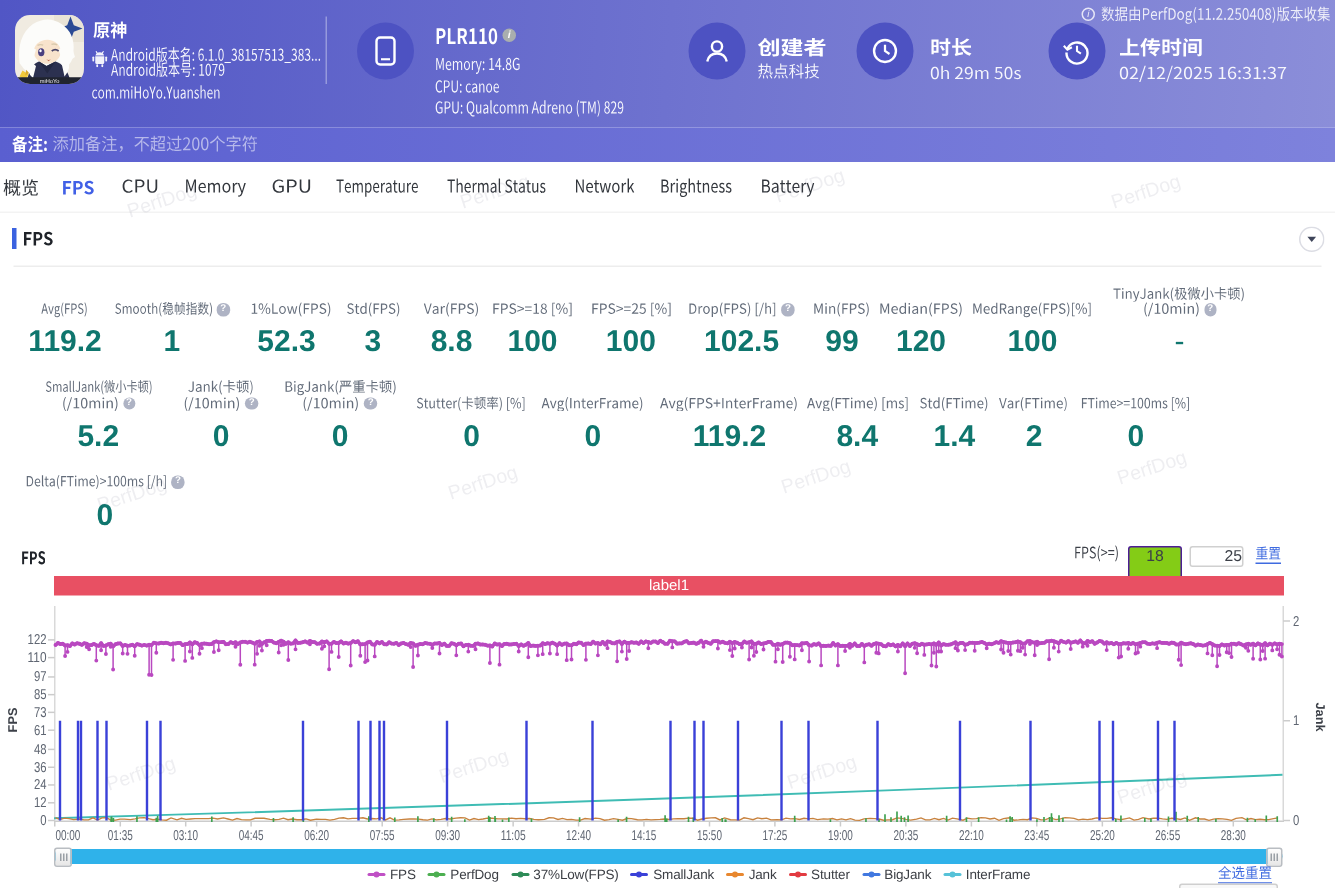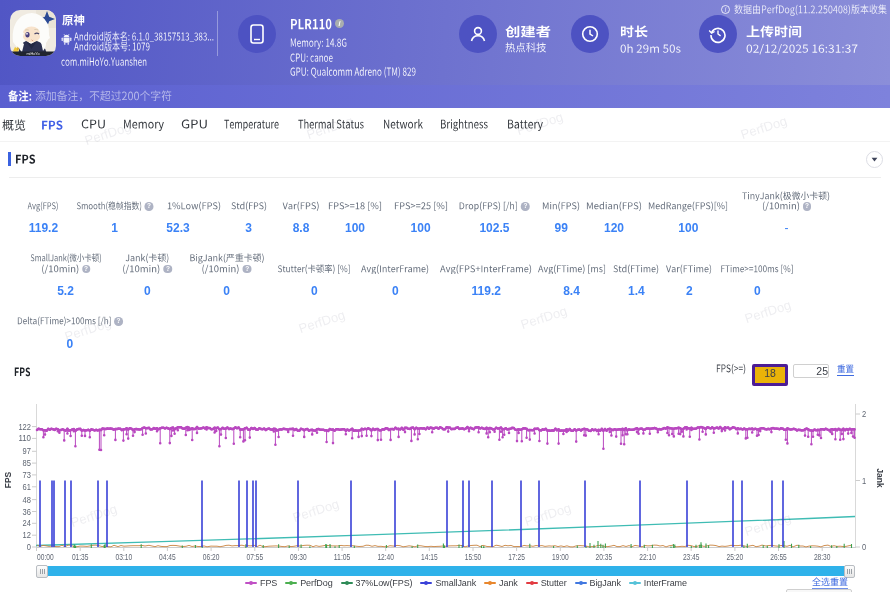--- a/index.html
+++ b/index.html
@@ -3,21 +3,21 @@
 *{margin:0;padding:0;box-sizing:border-box}
 body{font-family:"Liberation Sans",sans-serif;background:#fff}
 #app{position:relative;width:890px;height:592px;overflow:hidden;background:#fff}
 .abs{position:absolute}
 .hdr{position:absolute;left:0;top:0;width:890px;height:85px;background:linear-gradient(94deg,#5156c5,#8b8ed9)}
 .note{position:absolute;left:0;top:85px;width:890px;height:23px;background:linear-gradient(90deg,#5a5fd0,#7e82dc)}
 .circ{position:absolute;width:38px;height:38px;border-radius:50%;background:#4d52c2}
 .m{position:absolute;transform:translateX(-50%);white-space:nowrap}
 .mlf{display:flex;align-items:center;justify-content:center;gap:3px;height:10.5px}
 .mvw{position:absolute;transform:translateX(-50%);white-space:nowrap}
-.mv{display:block;font-size:12px;font-weight:bold;color:#3b82f6;line-height:14px;height:14px}
+.mv{display:block;font-size:20px;font-weight:bold;color:#0f766e;line-height:14px;height:14px}
 .q{display:inline-block;width:8.5px;height:8.5px;border-radius:50%;background:#aeb3c4;color:#fff;font-size:6.5px;font-weight:bold;line-height:8.5px;text-align:center;flex:none}
 .wm{position:absolute;color:rgba(65,65,105,.09);font-size:13px;transform:rotate(-18deg);white-space:nowrap}
 .lgi{display:flex;align-items:center;gap:3px}
 .lgm{width:12px;height:1.5px;border-radius:1px;position:relative}
 .lgm i{position:absolute;left:4px;top:-1.25px;width:4px;height:4px;border-radius:50%;background:inherit;display:block}
 .lgt{font-size:9px;letter-spacing:-.1px;color:#3c3f45}
 </style></head><body>
 <div id="app">
 <div class="hdr"></div>
     <div class="note"></div>
@@ -198,21 +198,21 @@
     <div class="mvw" style="left:114.6px;top:220.5px">
       <span class="mv" style="">1</span>
     </div>
 <div class="m" style="left:193.8px;top:201px">
       <div class="mlf">
         <svg style="display:block" width="54.0" height="10.5" viewBox="0 0 54.0 10.5">
           <path d="M0.8 8.2H4.6V7.5H3.2V1.4H2.5C2.2 1.6 1.7 1.7 1.1 1.9V2.4H2.3V7.5H0.8Z M7.1 5.5C8.0 5.5 8.6 4.8 8.6 3.4C8.6 2.0 8.0 1.2 7.1 1.2C6.1 1.2 5.5 2.0 5.5 3.4C5.5 4.8 6.1 5.5 7.1 5.5ZM7.1 5.0C6.5 5.0 6.2 4.5 6.2 3.4C6.2 2.3 6.5 1.8 7.1 1.8C7.6 1.8 8.0 2.3 8.0 3.4C8.0 4.5 7.6 5.0 7.1 5.0ZM7.3 8.3H7.8L11.6 1.2H11.0ZM11.8 8.3C12.8 8.3 13.4 7.5 13.4 6.1C13.4 4.8 12.8 4.0 11.8 4.0C10.9 4.0 10.3 4.8 10.3 6.1C10.3 7.5 10.9 8.3 11.8 8.3ZM11.8 7.8C11.3 7.8 10.9 7.2 10.9 6.1C10.9 5.1 11.3 4.5 11.8 4.5C12.4 4.5 12.7 5.1 12.7 6.1C12.7 7.2 12.4 7.8 11.8 7.8Z M14.7 8.2H18.5V7.4H15.5V1.4H14.7Z M21.6 8.3C22.8 8.3 23.9 7.3 23.9 5.7C23.9 4.0 22.8 3.0 21.6 3.0C20.4 3.0 19.3 4.0 19.3 5.7C19.3 7.3 20.4 8.3 21.6 8.3ZM21.6 7.6C20.7 7.6 20.1 6.8 20.1 5.7C20.1 4.5 20.7 3.7 21.6 3.7C22.5 3.7 23.1 4.5 23.1 5.7C23.1 6.8 22.5 7.6 21.6 7.6Z M26.1 8.2H27.1L27.8 5.5C27.9 5.0 28.0 4.5 28.1 4.0H28.2C28.3 4.5 28.4 5.0 28.5 5.5L29.2 8.2H30.3L31.6 3.1H30.8L30.1 6.1C30.0 6.5 29.9 7.0 29.8 7.5H29.7C29.6 7.0 29.5 6.5 29.4 6.1L28.6 3.1H27.8L27.0 6.1C26.8 6.5 26.7 7.0 26.6 7.5H26.6C26.5 7.0 26.4 6.5 26.3 6.1L25.5 3.1H24.7Z M34.1 10.0 34.6 9.8C33.8 8.5 33.4 6.9 33.4 5.3C33.4 3.7 33.8 2.1 34.6 0.8L34.1 0.6C33.2 2.0 32.7 3.5 32.7 5.3C32.7 7.1 33.2 8.6 34.1 10.0Z M36.0 8.2H36.8V5.1H39.4V4.4H36.8V2.1H39.9V1.4H36.0Z M41.1 8.2H41.9V5.5H43.1C44.6 5.5 45.6 4.8 45.6 3.4C45.6 1.9 44.6 1.4 43.0 1.4H41.1ZM41.9 4.8V2.1H42.9C44.1 2.1 44.7 2.4 44.7 3.4C44.7 4.3 44.2 4.8 43.0 4.8Z M48.9 8.3C50.3 8.3 51.2 7.4 51.2 6.4C51.2 5.4 50.6 4.9 49.8 4.5L48.8 4.1C48.3 3.9 47.7 3.7 47.7 3.0C47.7 2.4 48.2 2.0 48.9 2.0C49.6 2.0 50.1 2.2 50.5 2.6L50.9 2.1C50.5 1.6 49.8 1.2 48.9 1.2C47.7 1.2 46.8 2.0 46.8 3.1C46.8 4.0 47.6 4.5 48.2 4.8L49.2 5.2C49.8 5.5 50.3 5.7 50.3 6.4C50.3 7.1 49.8 7.6 48.9 7.6C48.2 7.6 47.5 7.2 47.0 6.7L46.5 7.3C47.1 7.9 47.9 8.3 48.9 8.3Z M52.5 10.0C53.4 8.6 53.9 7.1 53.9 5.3C53.9 3.5 53.4 2.0 52.5 0.6L52.0 0.8C52.8 2.1 53.2 3.7 53.2 5.3C53.2 6.9 52.8 8.5 52.0 9.8Z" fill="#636c7a" transform="scale(0.9868 1)"></path>
         </svg>
       </div>
     </div>
-    <div class="mvw" style="left:178px;top:220.5px">
+    <div class="mvw" style="left:191px;top:220.5px">
       <span class="mv" style="">52.3</span>
     </div>
 <div class="m" style="left:248.6px;top:201px">
       <div class="mlf">
         <svg style="display:block" width="36.0" height="10.5" viewBox="0 0 36.0 10.5">
           <path d="M2.8 8.3C4.3 8.3 5.1 7.4 5.1 6.4C5.1 5.4 4.5 4.9 3.7 4.5L2.8 4.1C2.2 3.9 1.6 3.7 1.6 3.0C1.6 2.4 2.1 2.0 2.9 2.0C3.5 2.0 4.0 2.2 4.5 2.6L4.9 2.1C4.4 1.6 3.7 1.2 2.9 1.2C1.7 1.2 0.8 2.0 0.8 3.1C0.8 4.0 1.5 4.5 2.1 4.8L3.1 5.2C3.8 5.5 4.3 5.7 4.3 6.4C4.3 7.1 3.7 7.6 2.8 7.6C2.1 7.6 1.4 7.2 1.0 6.7L0.4 7.3C1.0 7.9 1.9 8.3 2.8 8.3Z M8.0 8.3C8.3 8.3 8.6 8.2 8.9 8.1L8.8 7.5C8.6 7.6 8.4 7.6 8.2 7.6C7.6 7.6 7.4 7.3 7.4 6.6V3.8H8.8V3.1H7.4V1.7H6.7L6.6 3.1L5.8 3.2V3.8H6.5V6.6C6.5 7.6 6.9 8.3 8.0 8.3Z M11.6 8.3C12.2 8.3 12.8 8.0 13.2 7.6H13.2L13.3 8.2H14.0V0.8H13.1V2.7L13.2 3.6C12.7 3.2 12.3 3.0 11.7 3.0C10.6 3.0 9.5 4.0 9.5 5.7C9.5 7.3 10.4 8.3 11.6 8.3ZM11.8 7.6C10.9 7.6 10.4 6.9 10.4 5.7C10.4 4.5 11.1 3.7 11.9 3.7C12.3 3.7 12.7 3.9 13.1 4.3V6.9C12.7 7.4 12.3 7.6 11.8 7.6Z M17.0 10.0 17.6 9.8C16.8 8.5 16.4 6.9 16.4 5.3C16.4 3.7 16.8 2.1 17.6 0.8L17.0 0.6C16.2 2.0 15.7 3.5 15.7 5.3C15.7 7.1 16.2 8.6 17.0 10.0Z M18.9 8.2H19.8V5.1H22.4V4.4H19.8V2.1H22.8V1.4H18.9Z M24.0 8.2H24.9V5.5H26.0C27.5 5.5 28.5 4.8 28.5 3.4C28.5 1.9 27.5 1.4 26.0 1.4H24.0ZM24.9 4.8V2.1H25.9C27.1 2.1 27.7 2.4 27.7 3.4C27.7 4.3 27.1 4.8 25.9 4.8Z M31.8 8.3C33.2 8.3 34.1 7.4 34.1 6.4C34.1 5.4 33.5 4.9 32.7 4.5L31.8 4.1C31.2 3.9 30.6 3.7 30.6 3.0C30.6 2.4 31.1 2.0 31.9 2.0C32.5 2.0 33.0 2.2 33.4 2.6L33.9 2.1C33.4 1.6 32.7 1.2 31.9 1.2C30.7 1.2 29.7 2.0 29.7 3.1C29.7 4.0 30.5 4.5 31.1 4.8L32.1 5.2C32.8 5.5 33.2 5.7 33.2 6.4C33.2 7.1 32.7 7.6 31.8 7.6C31.1 7.6 30.4 7.2 29.9 6.7L29.4 7.3C30.0 7.9 30.8 8.3 31.8 8.3Z M35.4 10.0C36.3 8.6 36.8 7.1 36.8 5.3C36.8 3.5 36.3 2.0 35.4 0.6L34.9 0.8C35.7 2.1 36.1 3.7 36.1 5.3C36.1 6.9 35.7 8.5 34.9 9.8Z" fill="#636c7a" transform="scale(0.9558 1)"></path>
         </svg>
       </div>
     </div>
     <div class="mvw" style="left:248.6px;top:220.5px">
@@ -433,26 +433,27 @@
     </div>
     <div class="mvw" style="left:69.9px;top:336.5px">
       <span class="mv" style="">0</span>
     </div>
 <svg style="position:absolute;left:13.7px;top:366.0px" width="16.6" height="14.4" viewBox="0 0 16.6 14.4">
       <path d="M1.0 10.1H2.7V6.7H5.8V5.2H2.7V3.0H6.3V1.6H1.0Z M7.8 10.1H9.5V7.1H10.6C12.4 7.1 13.9 6.2 13.9 4.3C13.9 2.3 12.5 1.6 10.6 1.6H7.8ZM9.5 5.7V3.0H10.4C11.6 3.0 12.2 3.3 12.2 4.3C12.2 5.3 11.7 5.7 10.5 5.7Z M18.0 10.3C20.0 10.3 21.1 9.1 21.1 7.7C21.1 6.5 20.4 5.8 19.4 5.4L18.3 4.9C17.6 4.6 17.0 4.4 17.0 3.8C17.0 3.2 17.4 2.9 18.2 2.9C18.9 2.9 19.4 3.2 20.0 3.6L20.8 2.6C20.2 1.9 19.2 1.4 18.2 1.4C16.5 1.4 15.2 2.5 15.2 3.9C15.2 5.2 16.1 5.8 17.0 6.2L18.1 6.7C18.8 7.0 19.4 7.2 19.4 7.8C19.4 8.4 18.9 8.8 18.0 8.8C17.3 8.8 16.5 8.4 15.9 7.9L14.9 9.0C15.7 9.8 16.8 10.3 18.0 10.3Z" fill="#1f2329" transform="scale(0.7694 1)"></path>
     </svg>
 <svg style="position:absolute;left:715.5px;top:363.0px" width="30.0" height="13.1" viewBox="0 0 30.0 13.1">
       <path d="M1.1 9.2H2.0V5.8H5.0V5.0H2.0V2.4H5.5V1.5H1.1Z M6.9 9.2H7.8V6.2H9.1C10.8 6.2 11.9 5.4 11.9 3.8C11.9 2.1 10.8 1.5 9.1 1.5H6.9ZM7.8 5.4V2.3H8.9C10.3 2.3 11.0 2.7 11.0 3.8C11.0 4.9 10.3 5.4 9.0 5.4Z M15.6 9.4C17.2 9.4 18.2 8.4 18.2 7.2C18.2 6.0 17.6 5.5 16.7 5.1L15.6 4.7C15.0 4.4 14.3 4.1 14.3 3.4C14.3 2.7 14.9 2.3 15.7 2.3C16.4 2.3 17.0 2.5 17.5 3.0L18.0 2.4C17.5 1.8 16.6 1.4 15.7 1.4C14.3 1.4 13.3 2.3 13.3 3.4C13.3 4.6 14.2 5.1 14.9 5.4L16.0 5.9C16.7 6.2 17.3 6.5 17.3 7.3C17.3 8.0 16.7 8.5 15.6 8.5C14.8 8.5 14.1 8.1 13.5 7.6L12.9 8.2C13.6 8.9 14.5 9.4 15.6 9.4Z M21.2 11.3 21.8 11.0C20.9 9.5 20.5 7.8 20.5 6.0C20.5 4.2 20.9 2.4 21.8 0.9L21.2 0.7C20.2 2.2 19.7 3.9 19.7 6.0C19.7 8.0 20.2 9.7 21.2 11.3Z M22.6 7.7 27.7 5.7V5.0L22.6 3.0V3.8L25.1 4.7L26.7 5.3V5.4L25.1 6.0L22.6 6.9Z M28.5 4.5H33.5V3.7H28.5ZM28.5 7.0H33.5V6.3H28.5Z M34.9 11.3C35.9 9.7 36.5 8.0 36.5 6.0C36.5 3.9 35.9 2.2 34.9 0.7L34.3 0.9C35.2 2.4 35.7 4.2 35.7 6.0C35.7 7.8 35.2 9.5 34.3 11.0Z" fill="#3c4048" transform="scale(0.8010 1)"></path>
     </svg>
-<div class="abs" style="left:752px;top:363.5px;width:36px;height:22px;border:3px solid #4c1d95;border-radius:2px;background:#eab308;font-size:10.5px;color:#3c4048;text-align:center;line-height:12px">18</div>
+<div class="abs" style="left:752px;top:363.5px;width:36px;height:32px;border:1px solid #4c1d95;border-radius:2px;background:#84cc16;font-size:10.5px;color:#3c4048;text-align:center;line-height:12px">18</div>
 <div class="abs" style="left:793px;top:363.5px;width:36px;height:14px;border:1px solid #d0d0d0;border-radius:2px;background:#fff;font-size:10.5px;color:#3c4048;text-align:right;line-height:12px">25</div>
 <svg style="position:absolute;left:837.0px;top:363.5px" width="17.0" height="11.9" viewBox="0 0 17.0 11.9">
       <path d="M1.5 3.2V6.2H4.4V6.8H1.2V7.4H4.4V8.2H0.5V8.8H9.0V8.2H5.1V7.4H8.4V6.8H5.1V6.2H8.1V3.2H5.1V2.7H9.0V2.1H5.1V1.3C6.2 1.2 7.2 1.1 8.0 1.0L7.7 0.4C6.2 0.7 3.5 0.9 1.3 0.9C1.3 1.1 1.4 1.3 1.4 1.5C2.3 1.5 3.4 1.4 4.4 1.4V2.1H0.6V2.7H4.4V3.2ZM2.2 4.9H4.4V5.7H2.2ZM5.1 4.9H7.3V5.7H5.1ZM2.2 3.7H4.4V4.5H2.2ZM5.1 3.7H7.3V4.5H5.1Z M15.7 1.3H17.3V2.1H15.7ZM13.5 1.3H15.0V2.1H13.5ZM11.3 1.3H12.8V2.1H11.3ZM11.3 4.3V8.3H10.0V8.8H18.5V8.3H17.2V4.3H14.2L14.3 3.7H18.3V3.2H14.4L14.5 2.6H18.0V0.7H10.6V2.6H13.8L13.7 3.2H10.1V3.7H13.6L13.5 4.3ZM12.0 8.3V7.7H16.5V8.3ZM12.0 5.7H16.5V6.3H12.0ZM12.0 5.3V4.8H16.5V5.3ZM12.0 6.7H16.5V7.3H12.0Z" fill="#3f6be0" transform="scale(0.8947 1)"></path>
     </svg>
 <div class="abs" style="left:837px;top:375px;width:17px;height:1px;background:#3f6be0"></div>
+<div class="abs" style="left:36px;top:384px;width:820px;height:13px;background:#e85063;color:#fff;font-size:10px;text-align:center;line-height:13px">label1</div>
 <svg style="position:absolute;left:0;top:398px" width="890" height="170" viewBox="0 0 890 170" font-family="Liberation Sans, sans-serif">
 <path d="M36.5 6V149" stroke="#d9d9d9" stroke-width="1" fill="none"></path>
 <path d="M855.5 6V149" stroke="#d9d9d9" stroke-width="1" fill="none"></path>
 <path d="M36 149.5H856" stroke="#ccc" stroke-width="1" fill="none"></path>
 <path d="M32 149.0H36.5" stroke="#ccc" stroke-width="1"></path>
       <path d="M32 137.2H36.5" stroke="#ccc" stroke-width="1"></path>
       <path d="M32 125.3H36.5" stroke="#ccc" stroke-width="1"></path>
       <path d="M32 113.5H36.5" stroke="#ccc" stroke-width="1"></path>
       <path d="M32 101.6H36.5" stroke="#ccc" stroke-width="1"></path>
       <path d="M32 88.8H36.5" stroke="#ccc" stroke-width="1"></path>

